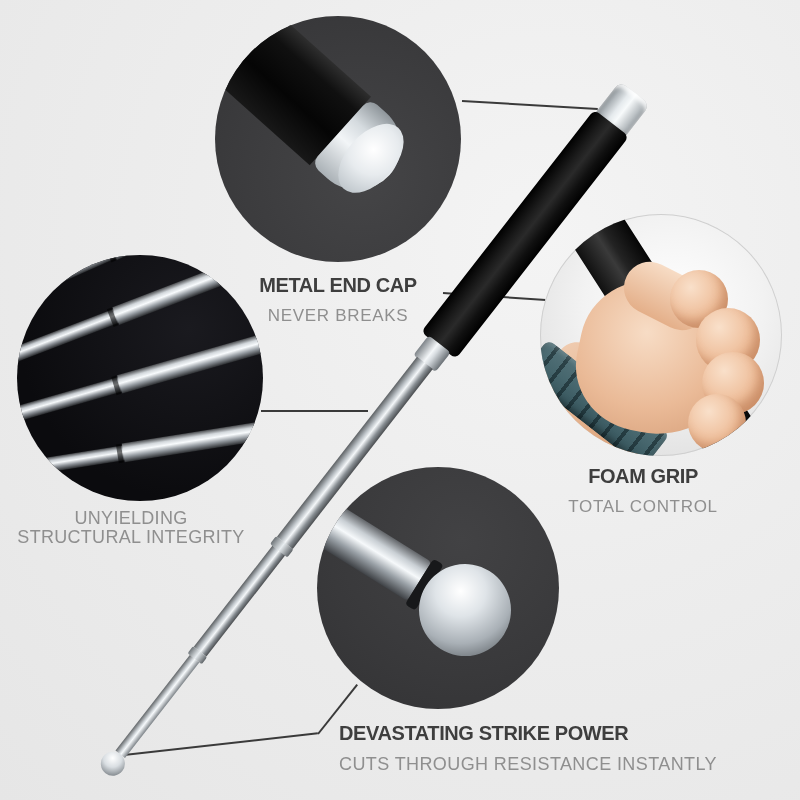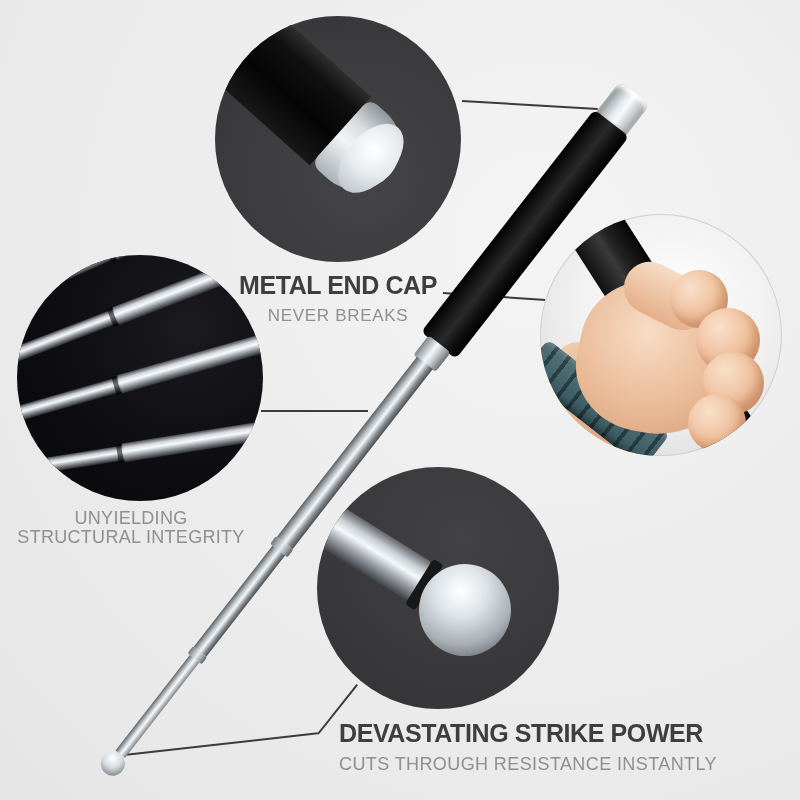--- a/index.html
+++ b/index.html
@@ -60,21 +60,21 @@
   .b-foam{top:38px;left:2px;width:44px;height:282px;border-radius:6px;background:linear-gradient(90deg,#000 0%,#1c1c1c 32%,#2a2a2a 50%,#101010 76%,#000 100%);}
   .b-collar{top:318px;left:10px;width:28px;height:25px;border-radius:4px;background:linear-gradient(90deg,#7e8489 0%,#f4f7f9 45%,#d6dbdf 60%,#6b7176 100%);}
   .b-tube1{top:342px;left:14px;width:20px;height:228px;background:linear-gradient(90deg,#5c6063 0%,#b9bfc4 30%,#f4f7f9 50%,#878d92 76%,#4a4d50 100%);}
   .b-joint1{top:570px;left:13px;width:22px;height:10px;border-radius:2px;background:linear-gradient(90deg,#6e7478 0%,#e8edf0 50%,#5f6468 100%);}
   .b-tube2{top:580px;left:16px;width:16px;height:128px;background:linear-gradient(90deg,#5c6063 0%,#c2c8cd 32%,#f4f7f9 52%,#83898e 78%,#4a4d50 100%);}
   .b-joint2{top:708px;left:15px;width:18px;height:9px;border-radius:2px;background:linear-gradient(90deg,#6e7478 0%,#e8edf0 50%,#5f6468 100%);}
   .b-tube3{top:717px;left:18px;width:12px;height:121px;background:linear-gradient(90deg,#63676a 0%,#d4d9dd 40%,#f6f9fb 55%,#7d8388 100%);}
   .b-ball{top:838px;left:12px;width:24px;height:24px;border-radius:50%;background:radial-gradient(circle at 35% 32%, #ffffff 0%, #d9dee2 40%, #8d9398 75%, #54585b 100%);}
   
   .callout{position:absolute;z-index:4;}
-  .callout .t{font-size:25px;font-weight:700;color:#3e3e3e;letter-spacing:-0.4px;line-height:30px;}
+  .callout .t{font-size:20px;font-weight:700;color:#3e3e3e;letter-spacing:-0.4px;line-height:30px;}
   .callout .s{margin-top:6px;font-size:17px;font-weight:400;color:#8f8f8f;letter-spacing:0.7px;line-height:20px;}
   .ct-endcap{left:212px;top:270px;width:252px;text-align:center;}
   .ct-fullmetal{left:14px;top:503px;width:234px;text-align:left;}
   .ct-fullmetal .t{margin-left:12px;font-size:29px;}
   .ct-fullmetal .s{font-size:18px;letter-spacing:0.3px;line-height:19px;text-align:center;}
   .ct-foam{left:523px;top:461px;width:240px;text-align:center;}
   .ct-strike{left:339px;top:718px;width:440px;text-align:left;}
   .ct-strike .s{font-size:18px;letter-spacing:0.4px;}
 </style>
 </head>
@@ -149,19 +149,21 @@
   </div>
 
   <div class="callout ct-endcap">
     <div class="t">METAL END CAP</div>
     <div class="s">NEVER BREAKS</div>
   </div>
   <div class="callout ct-fullmetal">
     <div class="s">UNYIELDING STRUCTURAL INTEGRITY</div>
   </div>
   <div class="callout ct-foam">
+    <div class="t">FOAM GRIP</div>
+    <div class="s">TOTAL CONTROL</div>
   </div>
   <div class="callout ct-strike">
     <div class="t">DEVASTATING STRIKE POWER</div>
     <div class="s">CUTS THROUGH RESISTANCE INSTANTLY</div>
   </div>
 
 </div>
 
 </body></html>

